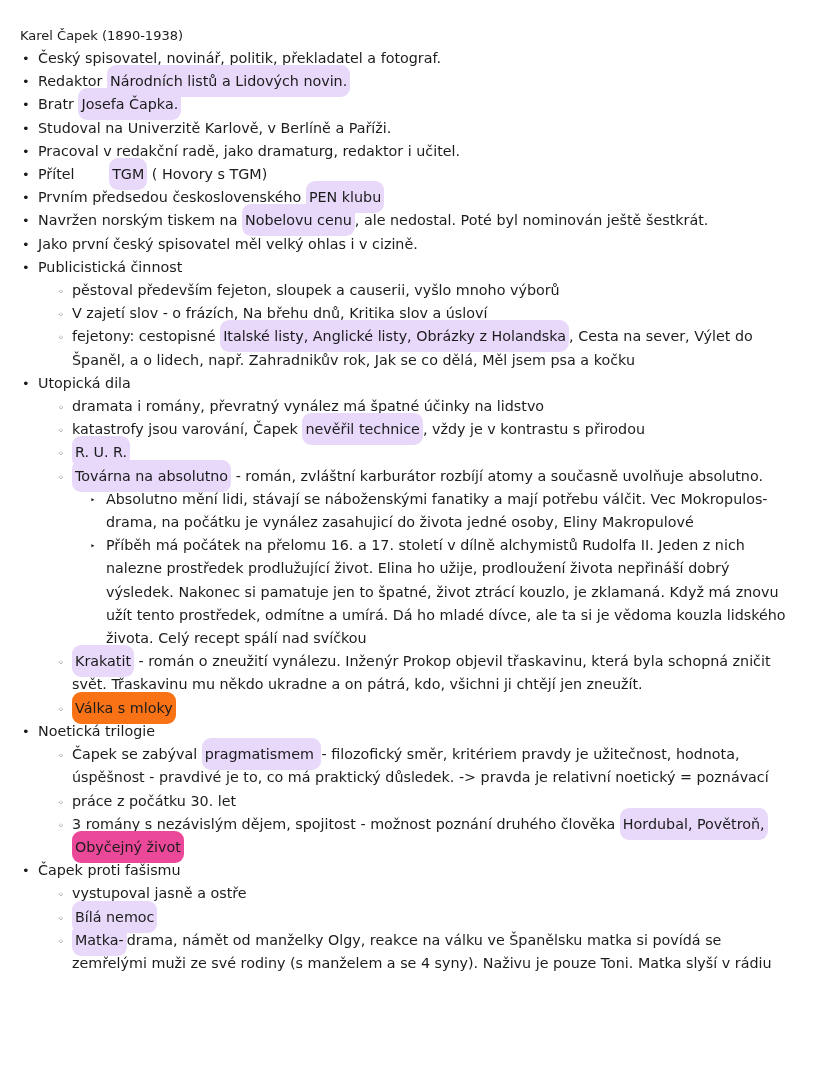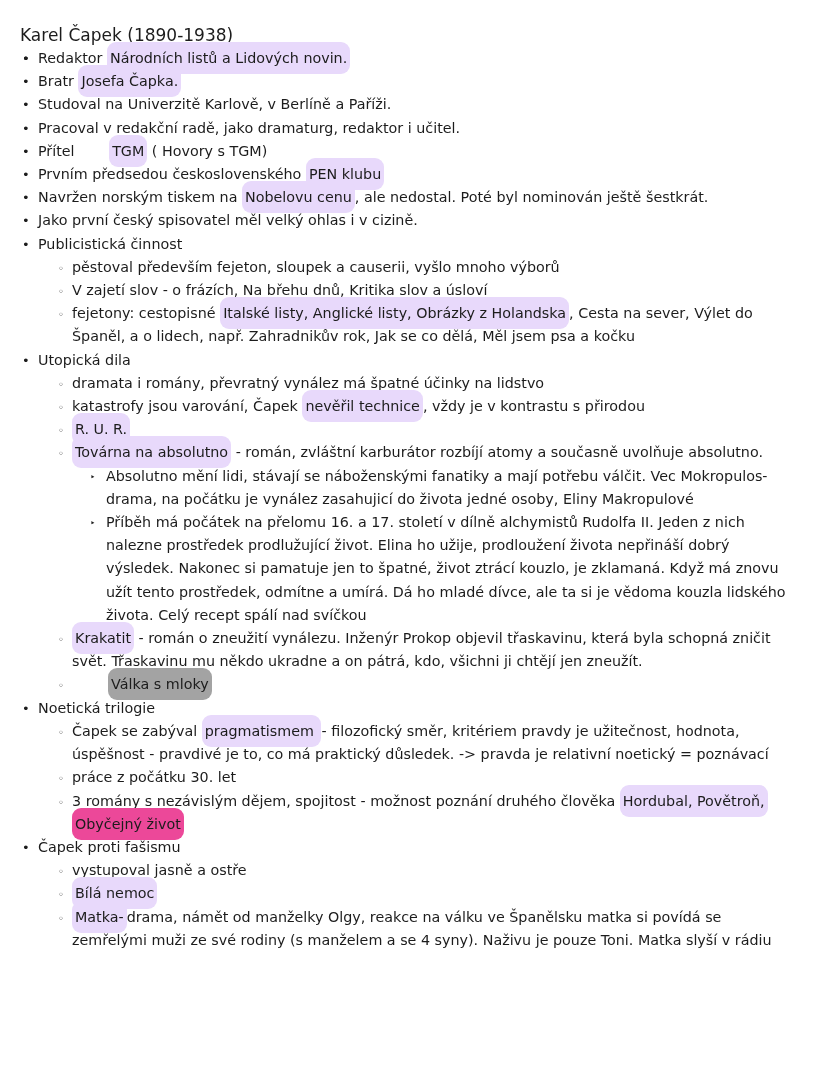--- a/index.html
+++ b/index.html
@@ -1,36 +1,36 @@
 <!DOCTYPE html>
 <html><head>
 <meta charset="utf-8">
 <style>
   html, body { margin:0; padding:0; background:#ffffff; }
   body { width:828px; height:1071px; overflow:hidden; font-family:"DejaVu Sans", sans-serif; color:#1c1c1c; }
   .page { position:relative; padding:24px 0 0 20px; }
-  .title { font-size:17px; line-height:23px; height:23px; margin-bottom:0; }
+  .title { font-size:13px; line-height:23px; height:23px; margin-bottom:0; }
   .row { position:relative; font-size:14.3px; line-height:23.2px; }
   .l1 { padding-left:18px; }
   .l2 { padding-left:52px; }
   .l3 { padding-left:86px; }
   .bullet { position:absolute; top:0; }
   .l1 .bullet { left:2px; font-size:13px; }
   .l2 .bullet { left:38px; font-size:10px; top:1px; }
   .l3 .bullet { left:70px; font-size:9px; top:1px; }
   .hl { background:#e8d9fb; border-radius:9px; padding:8px 3px; }
   .txt { display:inline; }
 </style>
 </head>
 <body>
 
 <div class="page">
   <div class="title">Karel Čapek (1890-1938)</div>
   <div id="lines">
-      <div class="row l1"><span class="bullet">•</span></div>
+      <div class="row l1"><span class="bullet">•</span><span class="txt">Český spisovatel, novinář, politik, překladatel a fotograf.</span></div>
       <div class="row l1"><span class="bullet">•</span><span class="txt">Redaktor </span><span class="txt hl" style="background: rgb(232, 217, 251);">Národních listů a Lidových novin.</span></div>
       <div class="row l1"><span class="bullet">•</span><span class="txt">Bratr </span><span class="txt hl" style="background: rgb(232, 217, 251);">Josefa Čapka.</span></div>
       <div class="row l1"><span class="bullet">•</span><span class="txt">Studoval na Univerzitě Karlově, v Berlíně a Paříži.</span></div>
       <div class="row l1"><span class="bullet">•</span><span class="txt">Pracoval v redakční radě, jako dramaturg, redaktor i učitel.</span></div>
       <div class="row l1"><span class="bullet">•</span><span class="txt">Přítel </span><span class="txt hl" style="background: rgb(232, 217, 251); margin-left: 30px;">TGM</span><span class="txt"> ( Hovory s TGM)</span></div>
       <div class="row l1"><span class="bullet">•</span><span class="txt">Prvním předsedou československého </span><span class="txt hl" style="background: rgb(232, 217, 251);">PEN klubu</span></div>
       <div class="row l1"><span class="bullet">•</span><span class="txt">Navržen norským tiskem na </span><span class="txt hl" style="background: rgb(232, 217, 251);">Nobelovu cenu</span><span class="txt">, ale nedostal. Poté byl nominován ještě šestkrát.</span></div>
       <div class="row l1"><span class="bullet">•</span><span class="txt">Jako první český spisovatel měl velký ohlas i v cizině.</span></div>
       <div class="row l1"><span class="bullet">•</span><span class="txt">Publicistická činnost</span></div>
       <div class="row l2"><span class="bullet">◦</span><span class="txt">pěstoval především fejeton, sloupek a causerii, vyšlo mnoho výborů</span></div>
@@ -44,21 +44,21 @@
       <div class="row l2"><span class="bullet">◦</span><span class="txt hl" style="background: rgb(232, 217, 251);">Továrna na absolutno</span><span class="txt"> - román, zvláštní karburátor rozbíjí atomy a současně uvolňuje absolutno.</span></div>
       <div class="row l3"><span class="bullet">‣</span><span class="txt">Absolutno mění lidi, stávají se náboženskými fanatiky a mají potřebu válčit. Vec Mokropulos-</span></div>
       <div class="row l3"><span class="txt">drama, na počátku je vynález zasahujicí do života jedné osoby, Eliny Makropulové</span></div>
       <div class="row l3"><span class="bullet">‣</span><span class="txt">Příběh má počátek na přelomu 16. a 17. století v dílně alchymistů Rudolfa II. Jeden z nich</span></div>
       <div class="row l3"><span class="txt">nalezne prostředek prodlužující život. Elina ho užije, prodloužení života nepřináší dobrý</span></div>
       <div class="row l3"><span class="txt">výsledek. Nakonec si pamatuje jen to špatné, život ztrácí kouzlo, je zklamaná. Když má znovu</span></div>
       <div class="row l3"><span class="txt">užít tento prostředek, odmítne a umírá. Dá ho mladé dívce, ale ta si je vědoma kouzla lidského</span></div>
       <div class="row l3"><span class="txt">života. Celý recept spálí nad svíčkou</span></div>
       <div class="row l2"><span class="bullet">◦</span><span class="txt hl" style="background: rgb(232, 217, 251);">Krakatit</span><span class="txt"> - román o zneužití vynálezu. Inženýr Prokop objevil třaskavinu, která byla schopná zničit</span></div>
       <div class="row l2"><span class="txt">svět. Třaskavinu mu někdo ukradne a on pátrá, kdo, všichni ji chtějí jen zneužít.</span></div>
-      <div class="row l2"><span class="bullet">◦</span><span class="txt hl" style="background: #a3a3a3; margin-left: 36px;">Válka s mloky</span></div>
+      <div class="row l2"><span class="bullet">◦</span><span class="txt hl" style="background: #f97316;">Válka s mloky</span></div>
       <div class="row l1"><span class="bullet">•</span><span class="txt">Noetická trilogie</span></div>
       <div class="row l2"><span class="bullet">◦</span><span class="txt">Čapek se zabýval </span><span class="txt hl" style="background: rgb(232, 217, 251);">pragmatismem </span><span class="txt"> - filozofický směr, kritériem pravdy je užitečnost, hodnota,</span></div>
       <div class="row l2"><span class="txt">úspěšnost - pravdivé je to, co má praktický důsledek. -&gt; pravda je relativní noetický = poznávací</span></div>
       <div class="row l2"><span class="bullet">◦</span><span class="txt">práce z počátku 30. let</span></div>
       <div class="row l2"><span class="bullet">◦</span><span class="txt">3 romány s nezávislým dějem, spojitost - možnost poznání druhého člověka </span><span class="txt hl" style="background: rgb(232, 217, 251); margin-top: 21px;">Hordubal, Povětroň,</span></div>
       <div class="row l2"><span class="txt hl" style="background: #ec4899;">Obyčejný život </span></div>
       <div class="row l1"><span class="bullet">•</span><span class="txt">Čapek proti fašismu</span></div>
       <div class="row l2"><span class="bullet">◦</span><span class="txt">vystupoval jasně a ostře</span></div>
       <div class="row l2"><span class="bullet">◦</span><span class="txt hl" style="background: rgb(232, 217, 251);">Bílá nemoc </span></div>
       <div class="row l2"><span class="bullet">◦</span><span class="txt hl" style="background: rgb(232, 217, 251);">Matka-</span><span class="txt">drama, námět od manželky Olgy, reakce na válku ve Španělsku matka si povídá se</span></div>

